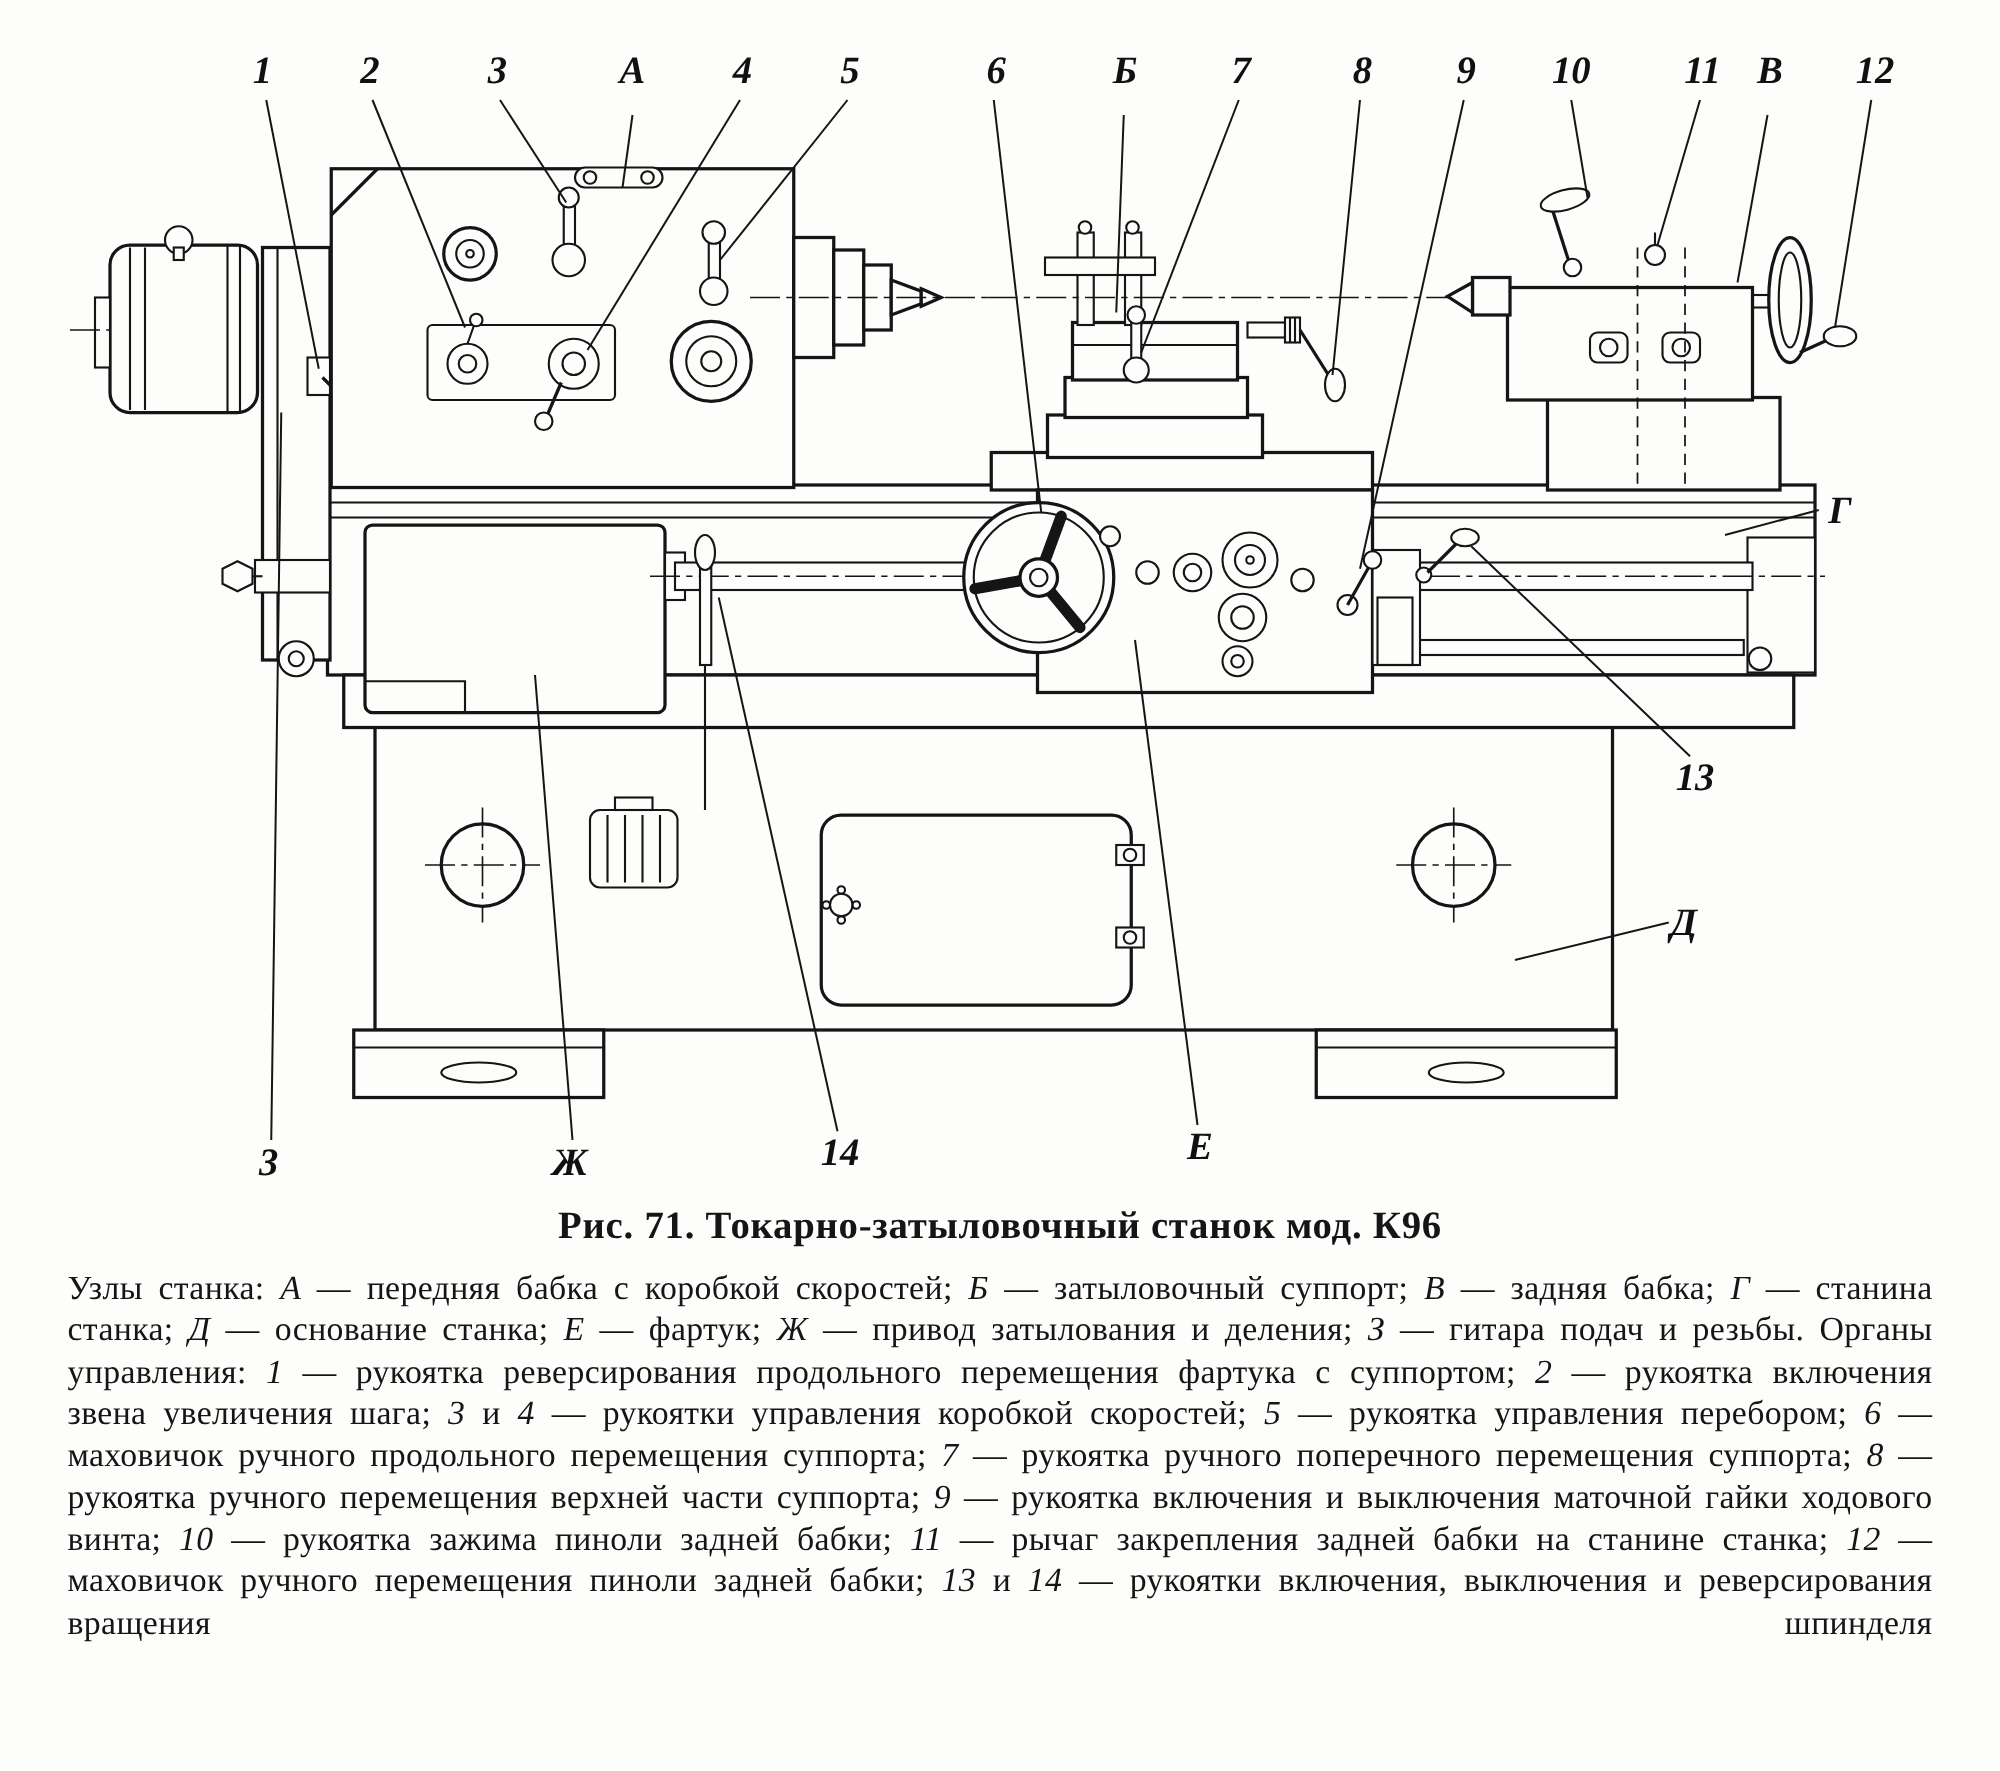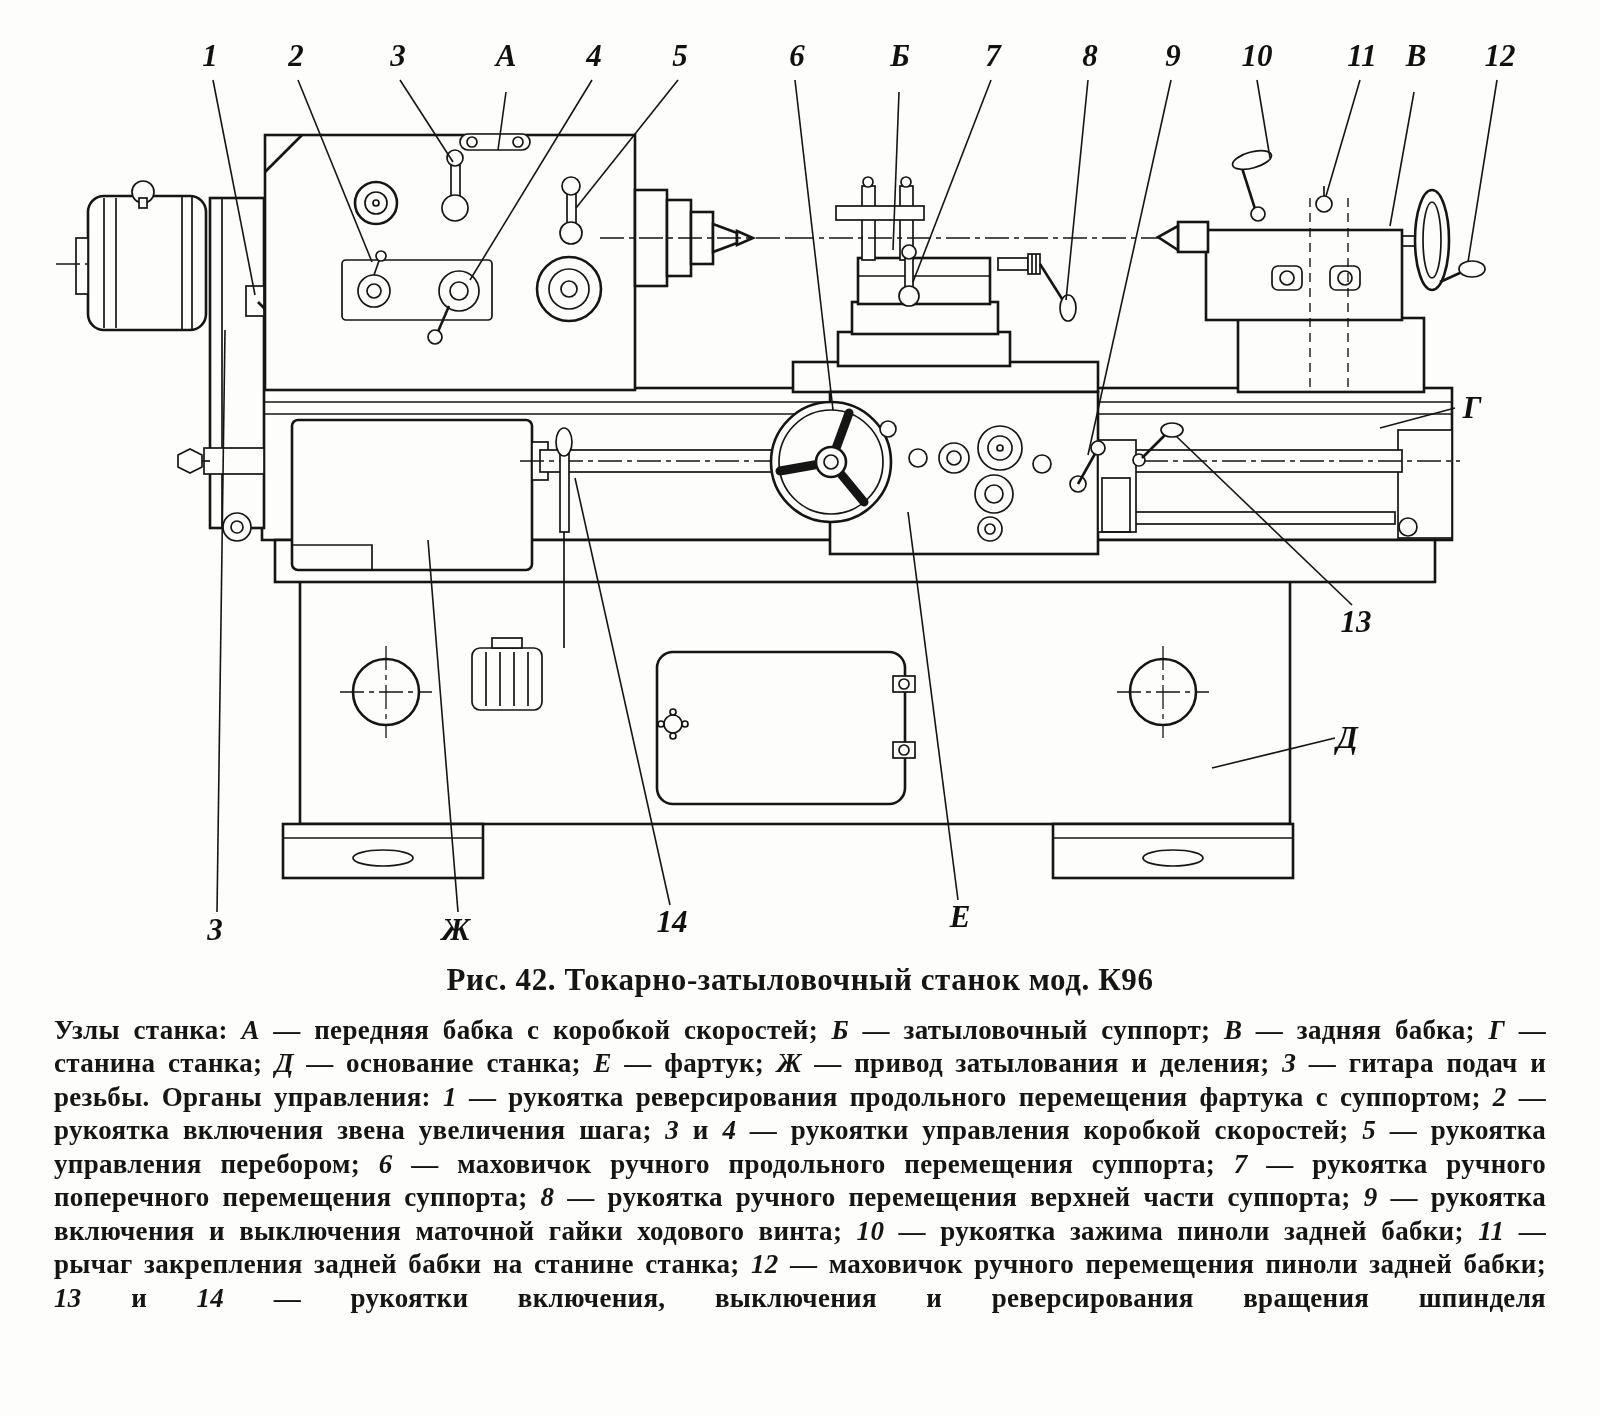--- a/index.html
+++ b/index.html
@@ -11,21 +11,21 @@
   .f{fill:#fdfdfb;stroke:#151515;stroke-width:2.6;}
   .t{fill:none;stroke:#151515;stroke-width:1.7;}
   .tf{fill:#fdfdfb;stroke:#151515;stroke-width:1.7;}
   .ld{stroke:#151515;stroke-width:1.6;}
   .cl{stroke:#151515;stroke-width:1.3;stroke-dasharray:24 5 5 5;fill:none;}
   .hd{stroke:#151515;stroke-width:1.4;stroke-dasharray:9 6;fill:none;}
   .sp{stroke:#151515;stroke-width:9;stroke-linecap:round;}
   .call{font:italic 700 31px "Liberation Serif", serif;fill:#111;}
   .caption{ text-align:center;font-weight:700;font-size:31px;letter-spacing:.6px;
             margin:10px 0 16px;}
-  .descr{ margin:0;padding:0 54px;font-weight:700;font-size:27px;line-height:1.24;
+  .descr{ margin:0;padding:0 54px;font-weight:400;font-size:27px;line-height:1.24;
           text-align:justify;text-align-last:justify;letter-spacing:.3px;word-spacing:3px;}
   .descr .it{font-style:italic;}
 </style>
 </head>
 <body>
 
 <div class="page">
 
 <svg width="1600" height="952" viewBox="0 0 1600 952">
 
@@ -318,17 +318,17 @@
       <line class="ld" x1="670" y1="905" x2="575" y2="478"></line>
       <text class="call" text-anchor="middle" x="672" y="932">14</text>
     </g>
     <g>
       <line class="ld" x1="958" y1="900" x2="908" y2="512"></line>
       <text class="call" text-anchor="middle" x="960" y="927">Е</text>
     </g>
   </g>
 </svg>
 
-<div class="caption">Рис. 42. Токарно-затыловочный станок мод. К96</div>
+<div class="caption">Рис. 71. Токарно-затыловочный станок мод. К96</div>
 
 <p class="descr"><span>Узлы станка: </span><span class="it">А</span><span> — передняя бабка с коробкой скоростей; </span><span class="it">Б</span><span> — затыловочный суппорт; </span><span class="it">В</span><span> — задняя бабка; </span><span class="it">Г</span><span> — станина станка; </span><span class="it">Д</span><span> — основание станка; </span><span class="it">Е</span><span> — фартук; </span><span class="it">Ж</span><span> — привод затылования и деления; </span><span class="it">З</span><span> — гитара подач и резьбы. Органы управления: </span><span class="it">1</span><span> — рукоятка реверсирования продольного перемещения фартука с суппортом; </span><span class="it">2</span><span> — рукоятка включения звена увеличения шага; </span><span class="it">3</span><span> и </span><span class="it">4</span><span> — рукоятки управления коробкой скоростей; </span><span class="it">5</span><span> — рукоятка управления перебором; </span><span class="it">6</span><span> — маховичок ручного продольного перемещения суппорта; </span><span class="it">7</span><span> — рукоятка ручного поперечного перемещения суппорта; </span><span class="it">8</span><span> — рукоятка ручного перемещения верхней части суппорта; </span><span class="it">9</span><span> — рукоятка включения и выключения маточной гайки ходового винта; </span><span class="it">10</span><span> — рукоятка зажима пиноли задней бабки; </span><span class="it">11</span><span> — рычаг закрепления задней бабки на станине станка; </span><span class="it">12</span><span> — маховичок ручного перемещения пиноли задней бабки; </span><span class="it">13</span><span> и </span><span class="it">14</span><span> — рукоятки включения, выключения и реверсирования вращения шпинделя</span></p>
 
 </div>
 
 </body></html>

